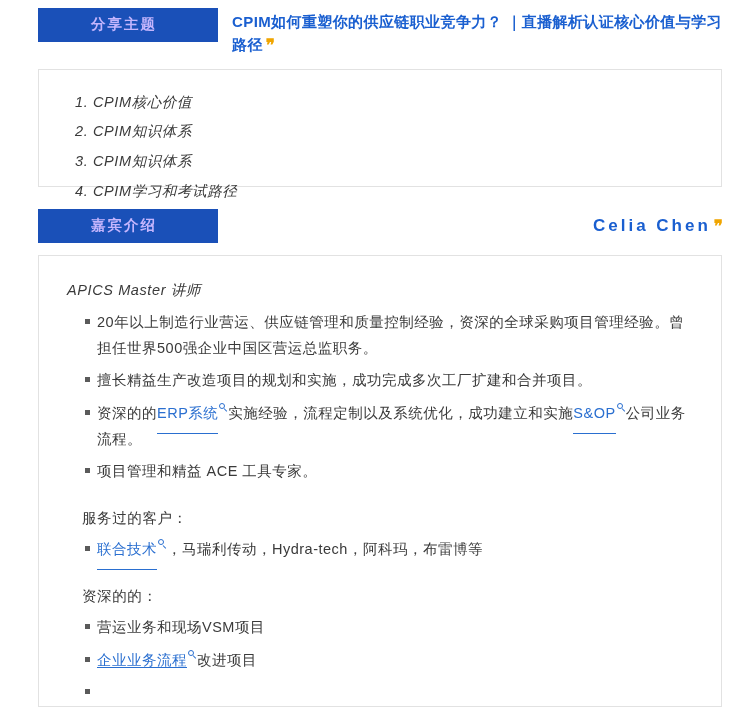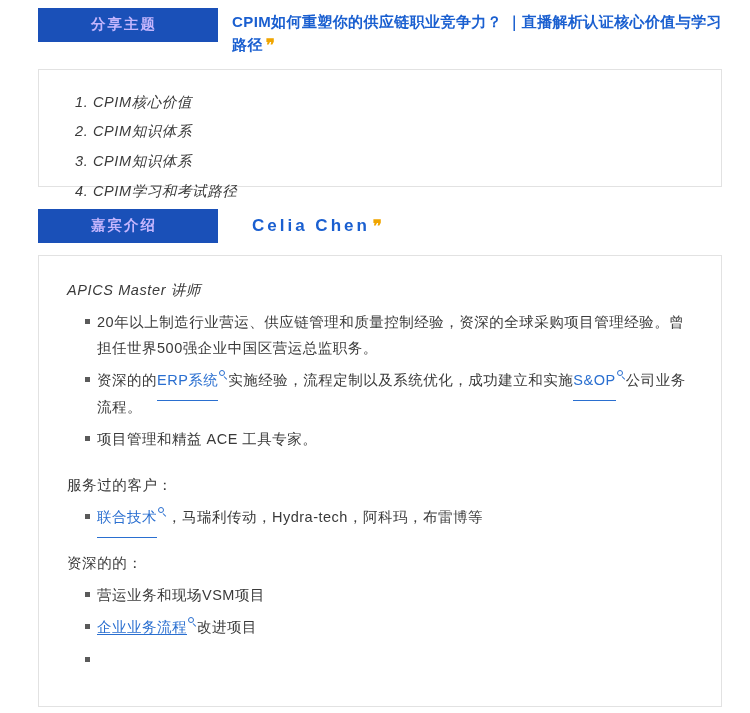--- a/index.html
+++ b/index.html
@@ -50,20 +50,21 @@
     font-weight: bold;
     line-height: 1.55;
     letter-spacing: 0.4px;
     position: relative;
     padding-top: 2px;
   }
   .head-title.guest {
     font-size: 17px;
     letter-spacing: 3px;
     padding-top: 4px;
+    text-align: right;
   }
   .quote-mark {
     display: inline-block;
     color: #f0a500;
     font-size: 17px;
     font-weight: bold;
     line-height: 1;
     letter-spacing: -1px;
     vertical-align: -1px;
     margin-left: 3px;
@@ -131,21 +132,21 @@
     left: 0;
     top: 10px;
     width: 5px;
     height: 5px;
     background: #5a5a5a;
   }
   .sub-label {
     font-size: 14.5px;
     color: #3a3a3a;
     letter-spacing: 0.6px;
-    margin: 0 0 0 4px;
+    margin: 0 0 0 19px;
     line-height: 1.9;
   }
   .link {
     color: #2a6fd0;
     text-decoration: none;
     border-bottom: 1px solid #2a6fd0;
     padding-bottom: 12px;
   }
   .link.plain {
     border-bottom: none;
@@ -218,20 +219,23 @@
 
   <div class="card bio">
 
     <div class="bio-line">APICS Master 讲师</div>
 
     <ul class="bullets">
       <li>
         <span>20年以上制造行业营运、供应链管理和质量控制经验，资深的全球采购项目管理经验。曾担任世界500强企业中国区营运总监职务。</span>
       </li>
       <li>
+        <span>擅长精益生产改造项目的规划和实施，成功完成多次工厂扩建和合并项目。</span>
+      </li>
+      <li>
         <span class="inline-term">资深的的</span><a class="link" href="#"><span>ERP系统</span></a><span class="mag"></span><span class="inline-term">实施经验，流程定制以及系统优化，成功建立和实施</span><a class="link" href="#"><span>S&amp;OP</span></a><span class="mag"></span><span class="inline-term">公司业务流程。</span>
       </li>
       <li>
         <span>项目管理和精益 ACE 工具专家。</span>
       </li>
     </ul>
 
     <div class="spacer"></div>
 
     <div class="sub-label">服务过的客户：</div>

